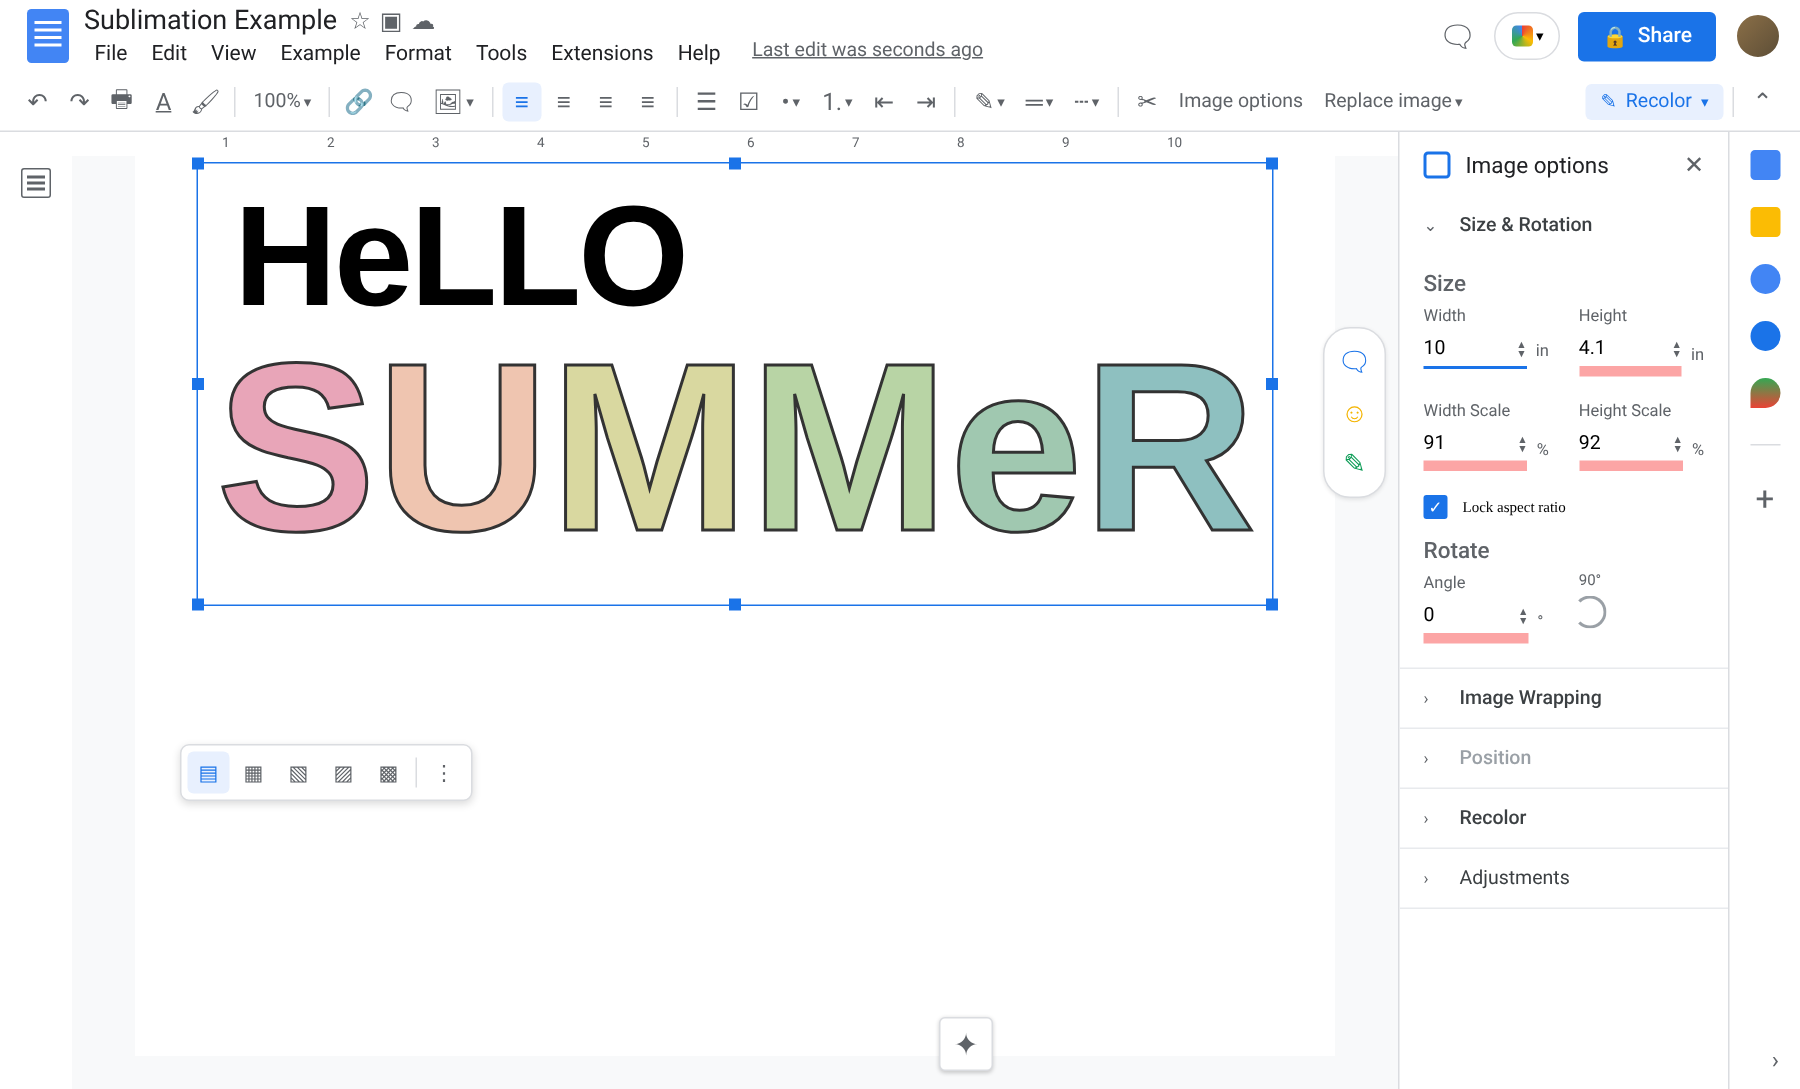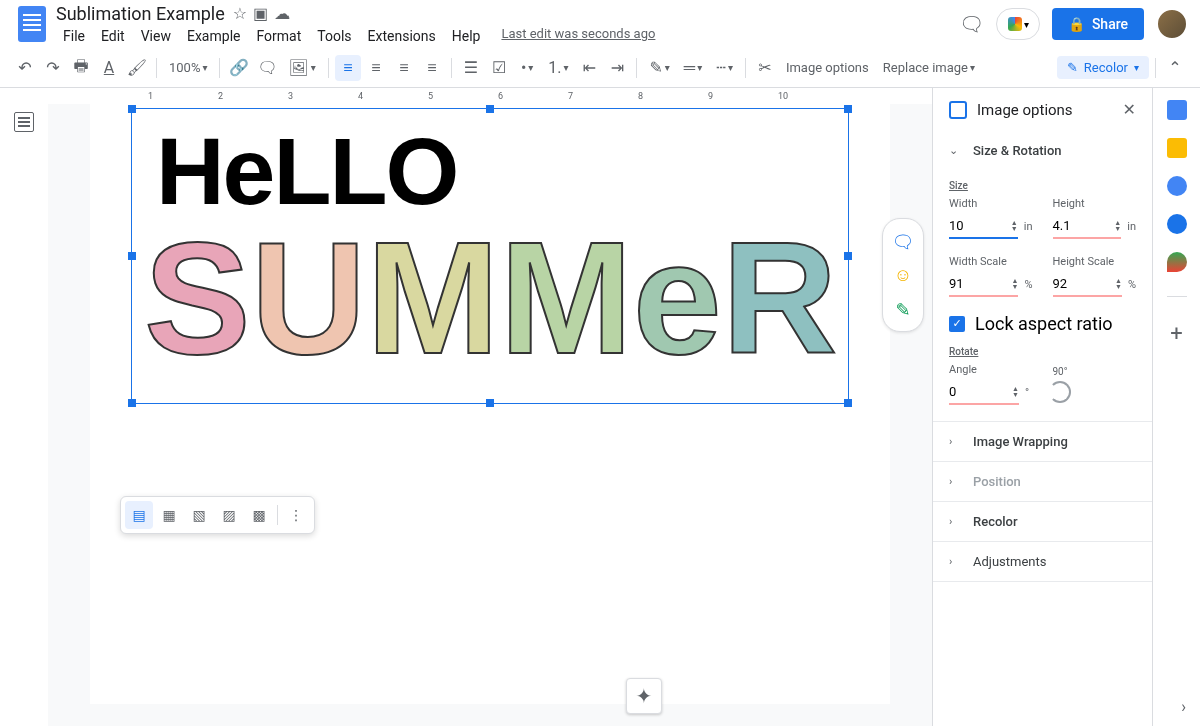--- a/index.html
+++ b/index.html
@@ -58,28 +58,28 @@
 .sidebar-title { display: flex; align-items: center; gap: 10px; font-size: 15px; color: #202124; }
 .sidebar-icon { width: 18px; height: 18px; border: 2px solid #1a73e8; border-radius: 3px; }
 .section { border-bottom: 1px solid #e8eaed; }
 .section-head { display: flex; align-items: center; gap: 12px; padding: 12px 16px; cursor: pointer; font-size: 13px; color: #3c4043; }
 .chev { width: 12px; font-size: 11px; color: #5f6368; }
 .section-body { padding: 4px 16px 16px; }
 .field-label { font-size: 11px; color: #5f6368; margin-bottom: 4px; }
 .field-row { display: flex; gap: 20px; margin-bottom: 16px; }
 .field { flex: 1; }
 .num-input { display: flex; align-items: center; gap: 6px; }
-.num-box { flex: 1; border-bottom: 2px solid #fca5a5; padding: 4px 0; display: flex; align-items: center; justify-content: space-between; font-size: 13px; }
+.num-box { flex: 1; border-bottom: 7px solid #fca5a5; padding: 4px 0; display: flex; align-items: center; justify-content: space-between; font-size: 13px; }
 .num-box.active { border-bottom: 2px solid #1a73e8; }
 .unit { font-size: 11px; color: #5f6368; }
 .spinner { display: flex; flex-direction: column; font-size: 7px; color: #5f6368; line-height: 6px; }
 .checkbox-row { display: flex; align-items: center; gap: 10px; margin: 12px 0; }
 .checkbox { width: 16px; height: 16px; background: #1a73e8; border-radius: 2px; display: flex; align-items: center; justify-content: center; color: #fff; font-size: 11px; }
-.sub-head { font-size: 10px; color: #5f6368; margin: 6px 0; font-weight: 500; text-decoration: underline; }
-.rotate-row { display: flex; gap: 20px; align-items: center; }
+.sub-head { font-size: 15px; color: #5f6368; margin: 6px 0; font-weight: 500; }
+.rotate-row { display: flex; gap: 20px; align-items: flex-start; }
 .rot90 { display: flex; flex-direction: column; align-items: center; gap: 4px; font-size: 10px; color: #5f6368; }
 .rot-icon { width: 22px; height: 22px; border: 2px solid #9aa0a6; border-radius: 50%; border-left-color: transparent; position: relative; }
 .disabled { color: #9aa0a6; }
 .right-rail { width: 48px; border-left: 1px solid #dadce0; display: flex; flex-direction: column; align-items: center; padding-top: 12px; gap: 18px; }
 .rail-icon { width: 20px; height: 20px; border-radius: 3px; cursor: pointer; }
 .explore { position: absolute; bottom: 12px; right: 270px; width: 36px; height: 36px; background: #fff; border: 1px solid #dadce0; border-radius: 4px; box-shadow: 0 1px 3px rgba(0,0,0,0.2); display: flex; align-items: center; justify-content: center; color: #5f6368; font-size: 20px; }
 .rail-expand { position: absolute; bottom: 10px; right: 14px; color: #5f6368; font-size: 16px; cursor: pointer; }
 </style>
 </head>
 <body>
@@ -299,21 +299,21 @@
                     <span>▲</span>
                     <span>▼</span>
                   </span>
               </div>
               <span class="unit">%</span>
             </div>
           </div>
         </div>
         <div class="checkbox-row">
           <div class="checkbox">✓</div>
-          <span style="font-size:18px;">Lock aspect ratio</span>
+          <span style="font-size:10px;font-family:Liberation Serif, serif;">Lock aspect ratio</span>
         </div>
         <div class="sub-head">Rotate</div>
         <div class="rotate-row">
           <div class="field" style="max-width:80px;">
             <div class="field-label">Angle</div>
             <div class="num-input">
               <div class="num-box">
                 <span>0</span>
                 <span class="spinner">
                     <span>▲</span>

